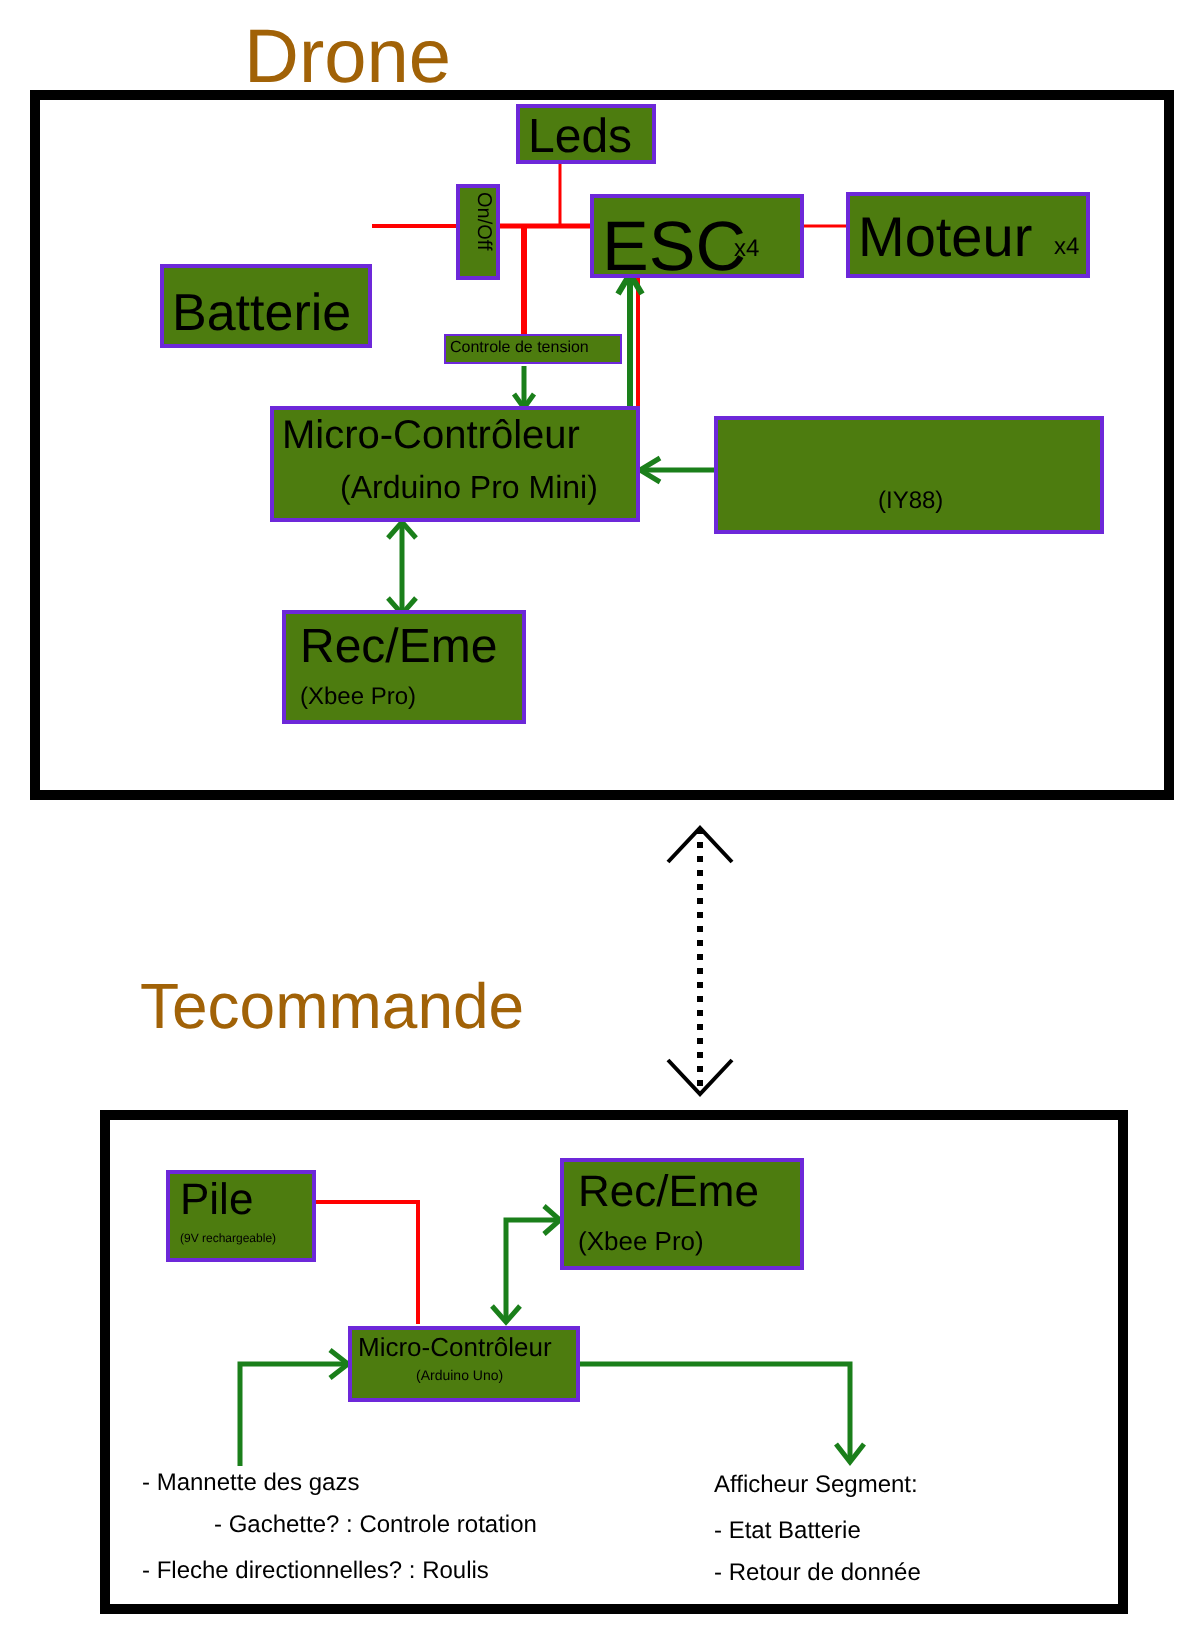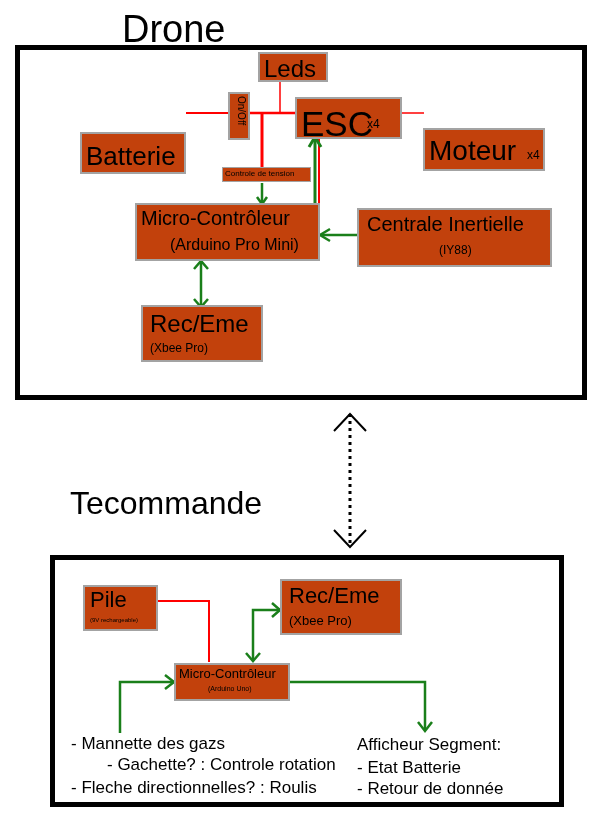--- a/index.html
+++ b/index.html
@@ -1,24 +1,24 @@
 <!DOCTYPE html>
 <html><head>
 <meta charset="utf-8">
 <style>
   html, body { margin: 0; padding: 0; background: #ffffff; }
   body { width: 600px; height: 826px; position: relative; overflow: hidden; font-family: "Liberation Sans", sans-serif; color: #000; }
-  .section-title { position: absolute; font-size: 38px; line-height: 1; color: #000000; }
+  .section-title { position: absolute; font-size: 38px; line-height: 1; color: #a16207; }
   .frame { position: absolute; border: 5px solid #000; box-sizing: border-box; background: #fff; }
-  .box { position: absolute; border: 2px solid #a3a3a3; background: #c2410c; box-sizing: border-box; }
+  .box { position: absolute; border: 2px solid #6d28d9; background: #4d7c0f; box-sizing: border-box; }
   .box .main { position: absolute; white-space: nowrap; }
   .box .sub { position: absolute; white-space: nowrap; }
   .xn { font-size: 12px; position: absolute; white-space: nowrap; }
   svg.wires { position: absolute; left: 0; top: 0; width: 600px; height: 826px; pointer-events: none; }
-  .txt { position: absolute; white-space: nowrap; font-size: 17px; }
+  .txt { position: absolute; white-space: nowrap; font-size: 12px; }
 </style>
 </head>
 <body>
 
 <div class="section-title" style="left:122px; top:10px;">Drone</div>
 
 <div class="frame" style="left:15px; top:45px; width:572px; height:355px;"></div>
 
 <div class="section-title" style="left:70px; top:487px; font-size:32px;">Tecommande</div>
 
@@ -75,36 +75,35 @@
 
 <div class="box" style="left:228px; top:92px; width:22px; height:48px;">
   <span class="main" style="left:17px; top:2px; font-size:10px; transform: rotate(90deg); transform-origin: 0 0;">On/Off</span>
 </div>
 
 <div class="box" style="left:295px; top:97px; width:107px; height:42px;">
   <span class="main" style="left:4px; top:5px; font-size:35px;">ESC</span>
   <span class="xn" style="left:70px; top:18px;">x4</span>
 </div>
 
-<div class="box" style="left:423px; top:96px; width:122px; height:43px;margin-top:32px;">
+<div class="box" style="left:423px; top:96px; width:122px; height:43px;">
   <span class="main" style="left:4px; top:5px; font-size:28px;">Moteur</span>
   <span class="xn" style="left:102px; top:18px;">x4</span>
 </div>
 
 <div class="box" style="left:222px; top:167px; width:89px; height:15px; border-width:1px;">
   <span class="main" style="left:2px; top:1px; font-size:8px;">Controle de tension</span>
 </div>
 
 <div class="box" style="left:135px; top:203px; width:185px; height:58px;">
   <span class="main" style="left:4px; top:2px; font-size:20px;">Micro-Contrôleur</span>
   <span class="sub" style="left:33px; top:31px; font-size:16px;">(Arduino Pro Mini)</span>
 </div>
 
 <div class="box" style="left:357px; top:208px; width:195px; height:59px;">
-  <span class="main" style="left:8px; top:3px; font-size:20px;">Centrale Inertielle</span>
   <span class="sub" style="left:80px; top:33px; font-size:12px;">(IY88)</span>
 </div>
 
 <div class="box" style="left:141px; top:305px; width:122px; height:57px;">
   <span class="main" style="left:7px; top:3px; font-size:24px;">Rec/Eme</span>
   <span class="sub" style="left:7px; top:34px; font-size:12px;">(Xbee Pro)</span>
 </div>
 
 <div class="box" style="left:83px; top:585px; width:75px; height:46px;padding-left:38px;">
   <span class="main" style="left:5px; top:0px; font-size:22px;">Pile</span>

